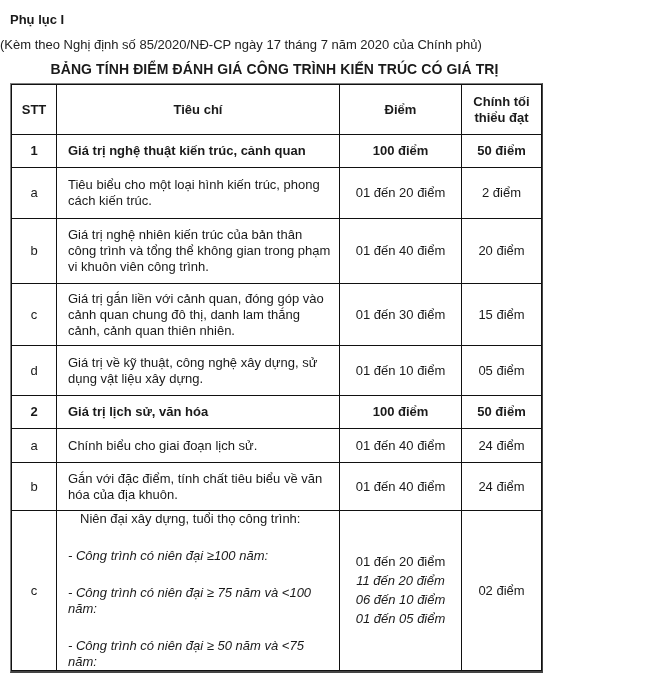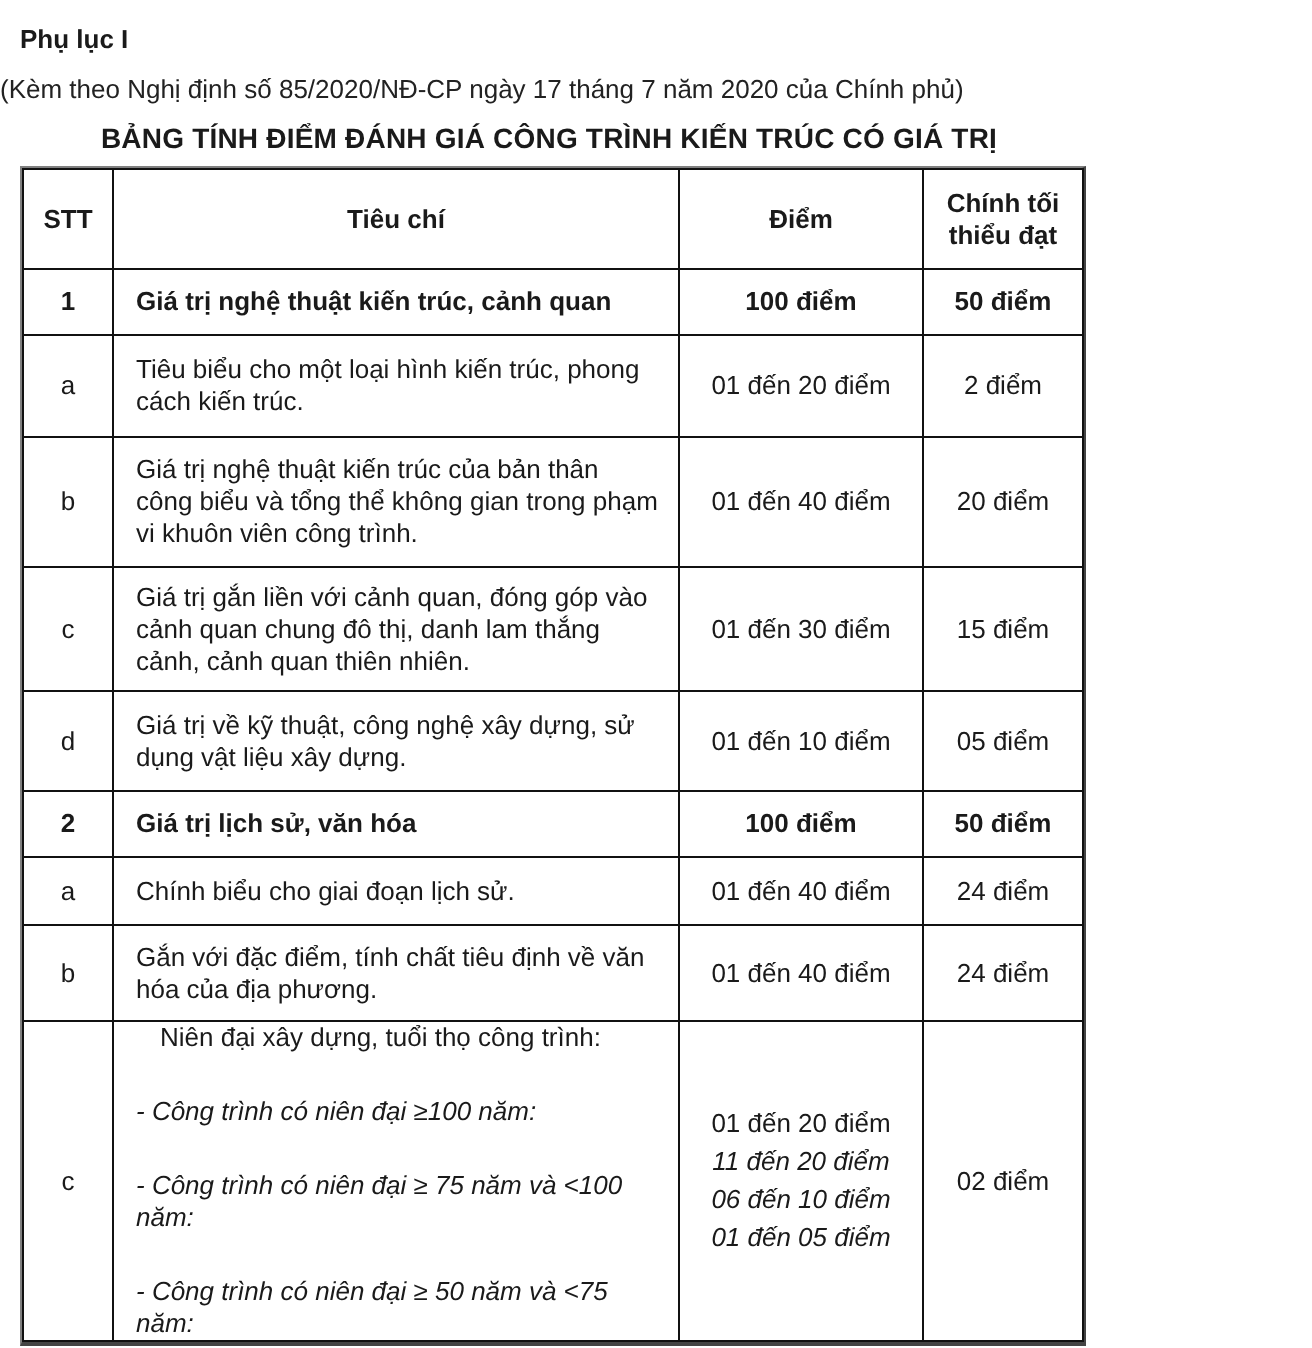--- a/index.html
+++ b/index.html
@@ -123,21 +123,21 @@
         <td class="center">50 điểm</td>
       </tr>
       <tr class="h-51">
         <td class="center">a</td>
         <td class="crit-text">Tiêu biểu cho một loại hình kiến trúc, phong cách kiến trúc.</td>
         <td class="center">01 đến 20 điểm</td>
         <td class="center">2 điểm</td>
       </tr>
       <tr class="h-65">
         <td class="center">b</td>
-        <td class="crit-text">Giá trị nghệ thuật kiến trúc của bản thân công biểu và tổng thể không gian trong phạm vi khuôn viên công trình.</td>
+        <td class="crit-text">Giá trị nghệ nhiên kiến trúc của bản thân công trình và tổng thể không gian trong phạm vi khuôn viên công trình.</td>
         <td class="center">01 đến 40 điểm</td>
         <td class="center">20 điểm</td>
       </tr>
       <tr class="h-62">
         <td class="center">c</td>
         <td class="crit-text">Giá trị gắn liền với cảnh quan, đóng góp vào cảnh quan chung đô thị, danh lam thắng cảnh, cảnh quan thiên nhiên.</td>
         <td class="center">01 đến 30 điểm</td>
         <td class="center">15 điểm</td>
       </tr>
       <tr class="h-50">
@@ -153,21 +153,21 @@
         <td class="center">50 điểm</td>
       </tr>
       <tr class="h-34">
         <td class="center">a</td>
         <td class="crit-text">Chính biểu cho giai đoạn lịch sử.</td>
         <td class="center">01 đến 40 điểm</td>
         <td class="center">24 điểm</td>
       </tr>
       <tr class="h-48">
         <td class="center">b</td>
-        <td class="crit-text">Gắn với đặc điểm, tính chất tiêu định về văn hóa của địa phương.</td>
+        <td class="crit-text">Gắn với đặc điểm, tính chất tiêu biểu về văn hóa của địa khuôn.</td>
         <td class="center">01 đến 40 điểm</td>
         <td class="center">24 điểm</td>
       </tr>
       <tr class="h-134">
         <td class="center">c</td>
         <td class="crit-text">
           <span class="sub-line">Niên đại xây dựng, tuổi thọ công trình:</span>
           <span class="sub-line it">- Công trình có niên đại ≥100 năm:</span>
           <span class="sub-line it">- Công trình có niên đại ≥ 75 năm và &lt;100 năm:</span>
           <span class="sub-line it">- Công trình có niên đại ≥ 50 năm và &lt;75 năm:</span>

